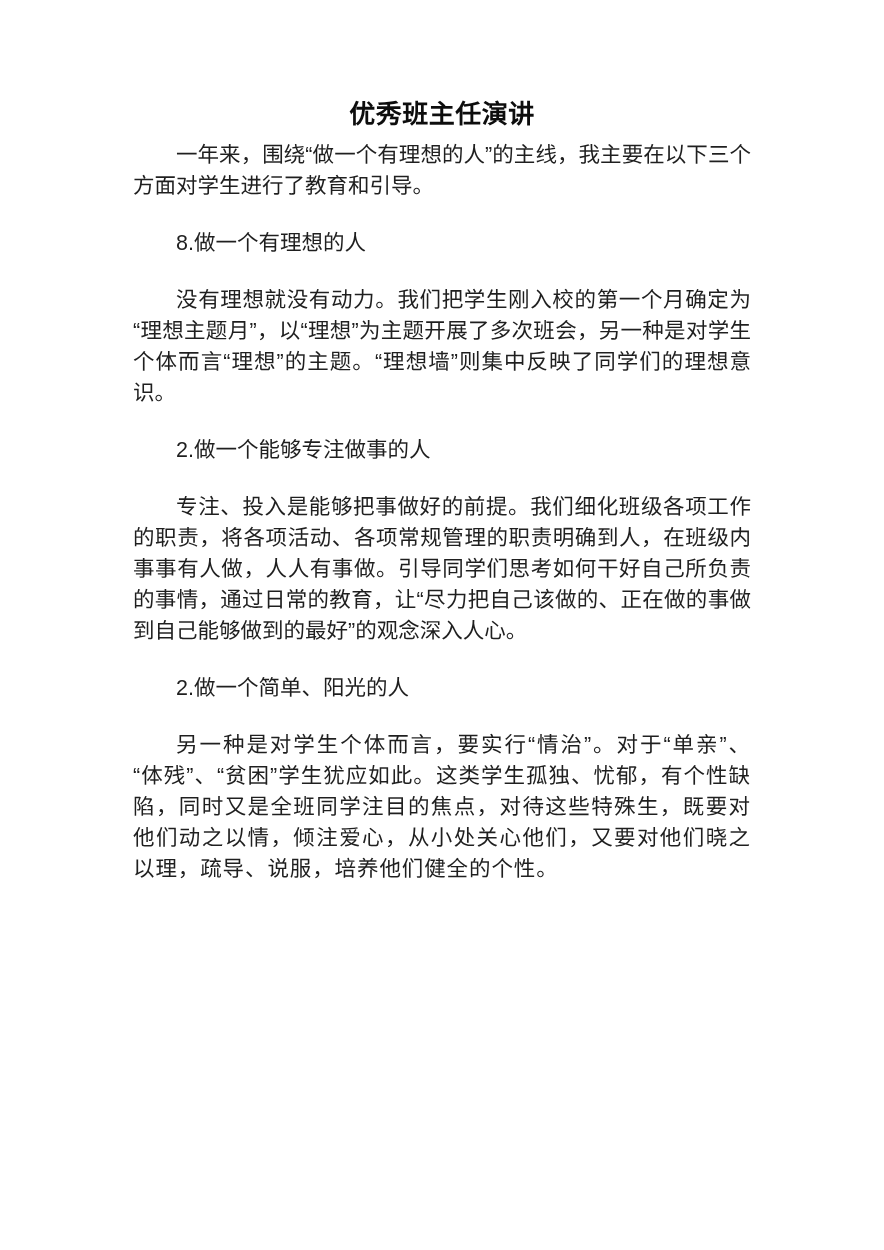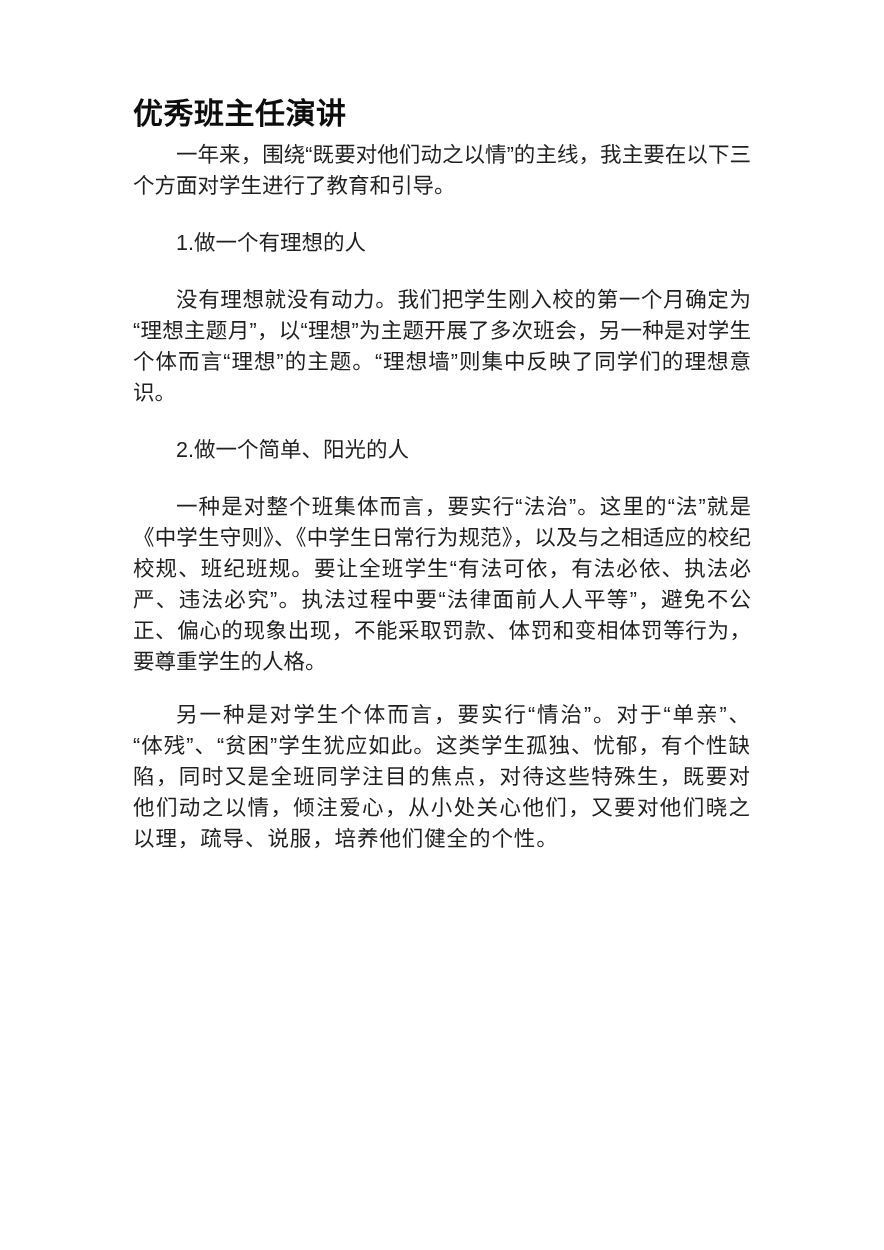--- a/index.html
+++ b/index.html
@@ -22,23 +22,23 @@
     overflow: hidden;
     box-sizing: border-box;
   }
   .content {
     position: absolute;
     left: 133px;
     top: 96px;
     width: 618px;
   }
   .doc-title {
-    font-size: 30px;
+    font-size: 26px;
     font-weight: bold;
-    text-align: left;
+    text-align: center;
     letter-spacing: 0.5px;
     line-height: 36px;
     margin: 0 0 8px 0;
     color: #0d0d0d;
   }
   .para {
     font-size: 21.5px;
     line-height: 31px;
     text-align: justify;
     text-justify: inter-character;
@@ -65,29 +65,30 @@
   }
 </style>
 </head>
 <body>
 
 <div class="page">
   <div class="content">
 
     <h1 class="doc-title">优秀班主任演讲</h1>
 
-    <p class="para lead">一年来，围绕“既要对他们动之以情”的主线，我主要在以下三个方面对学生进行了教育和引导。</p>
+    <p class="para lead">一年来，围绕“做一个有理想的人”的主线，我主要在以下三个方面对学生进行了教育和引导。</p>
 
-    <p class="para heading-line">1.做一个有理想的人</p>
+    <p class="para heading-line">8.做一个有理想的人</p>
 
     <p class="para after-heading">没有理想就没有动力。我们把学生刚入校的第一个月确定为“理想主题月”，以“理想”为主题开展了多次班会，另一种是对学生个体而言“理想”的主题。“理想墙”则集中反映了同学们的理想意识。</p>
 
+    <p class="para heading-line">2.做一个能够专注做事的人</p>
 
+    <p class="para after-heading">专注、投入是能够把事做好的前提。我们细化班级各项工作的职责，将各项活动、各项常规管理的职责明确到人，在班级内事事有人做，人人有事做。引导同学们思考如何干好自己所负责的事情，通过日常的教育，让“尽力把自己该做的、正在做的事做到自己能够做到的最好”的观念深入人心。</p>
 
     <p class="para heading-line">2.做一个简单、阳光的人</p>
 
 
-    <p class="para tight-end">一种是对整个班集体而言，要实行“法治”。这里的“法”就是《中学生守则》、《中学生日常行为规范》，以及与之相适应的校纪校规、班纪班规。要让全班学生“有法可依，有法必依、执法必严、违法必究”。执法过程中要“法律面前人人平等”，避免不公正、偏心的现象出现，不能采取罚款、体罚和变相体罚等行为，要尊重学生的人格。</p>
 
     <p class="para spaced tight-end">另一种是对学生个体而言，要实行“情治”。对于“单亲”、“体残”、“贫困”学生犹应如此。这类学生孤独、忧郁，有个性缺陷，同时又是全班同学注目的焦点，对待这些特殊生，既要对他们动之以情，倾注爱心，从小处关心他们，又要对他们晓之以理，疏导、说服，培养他们健全的个性。</p>
 
   </div>
 </div>
 
 </body></html>

